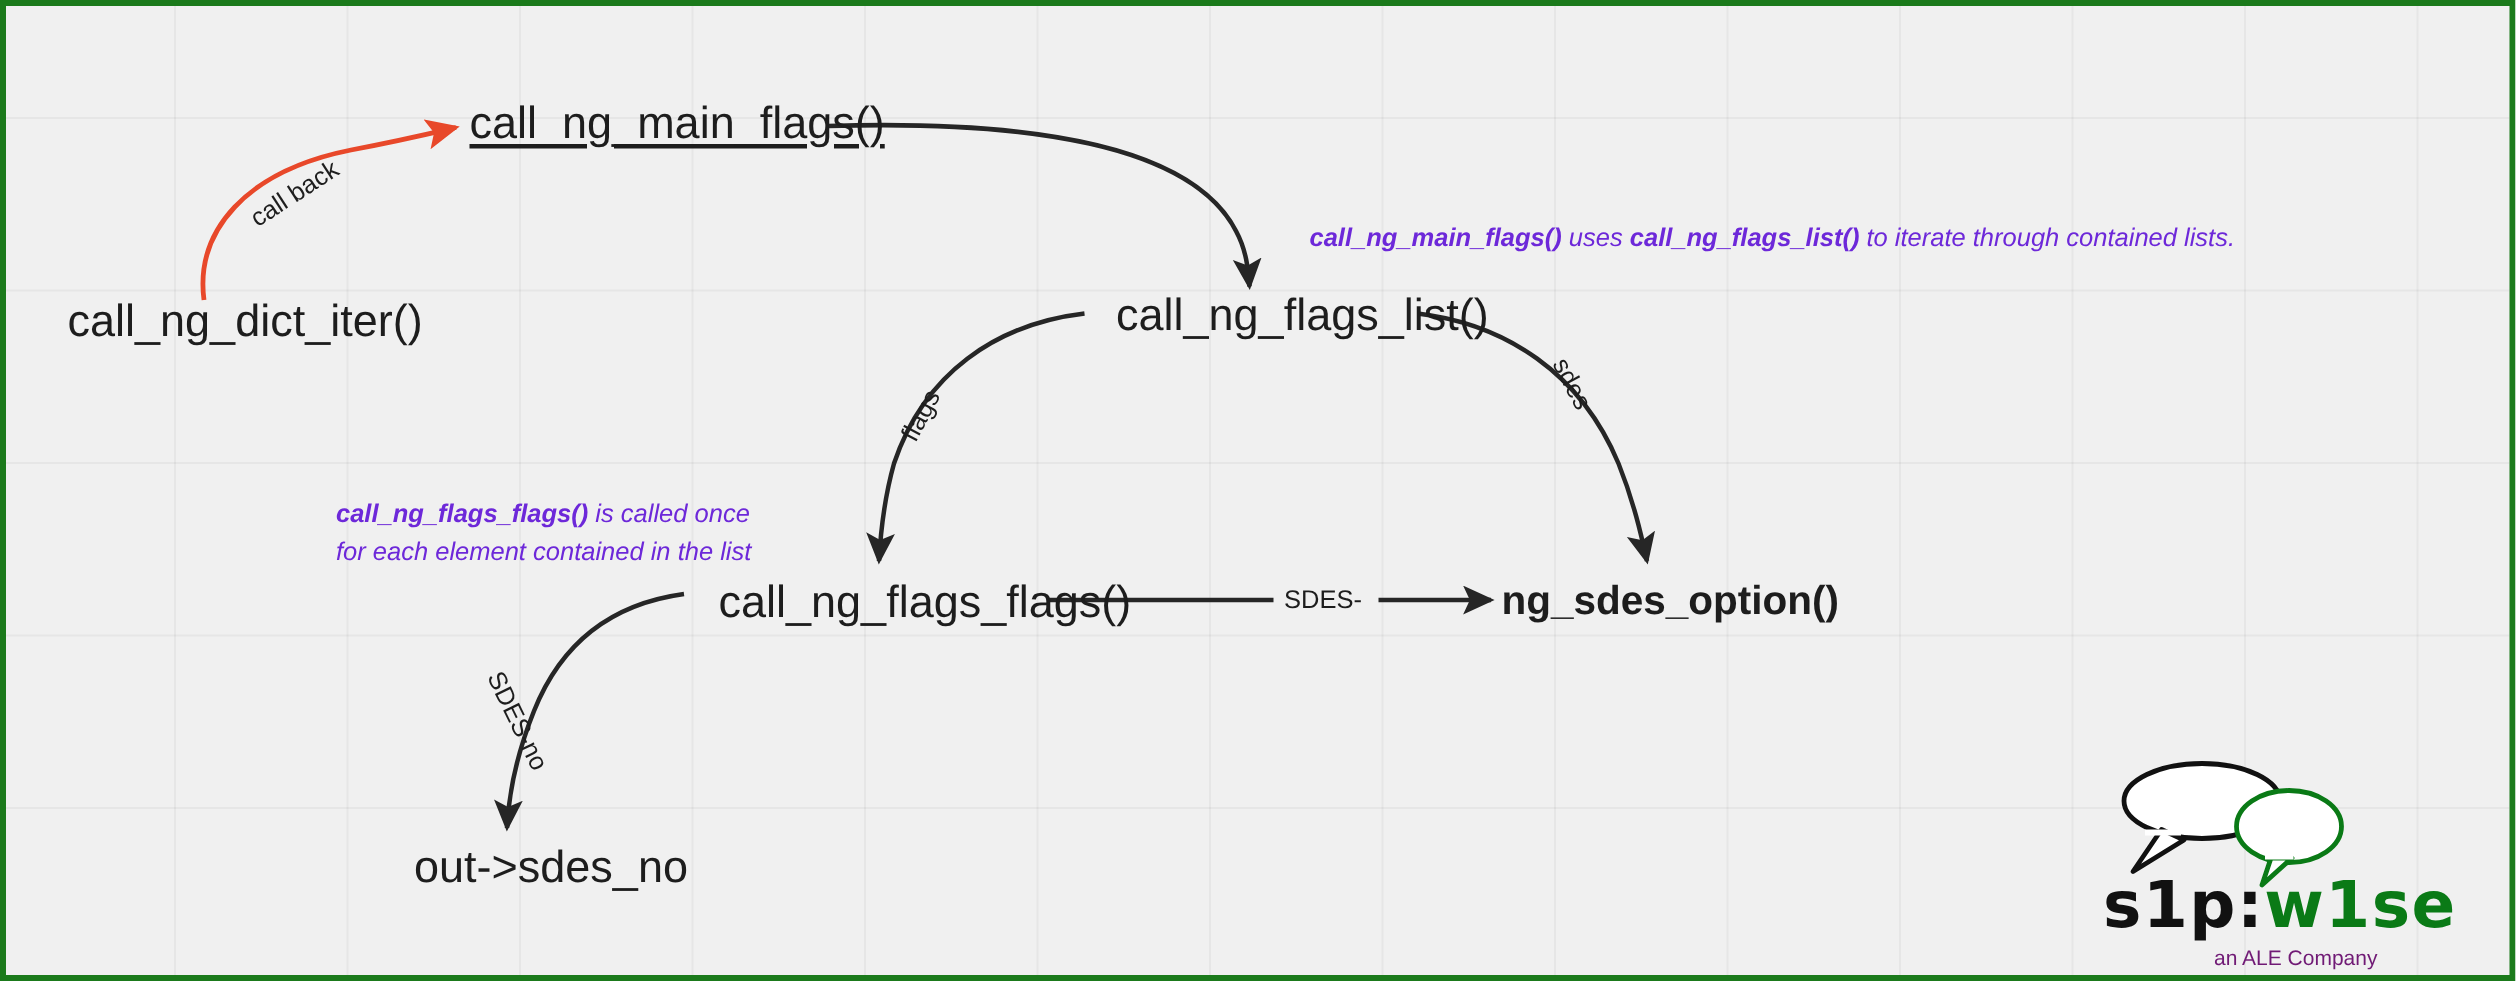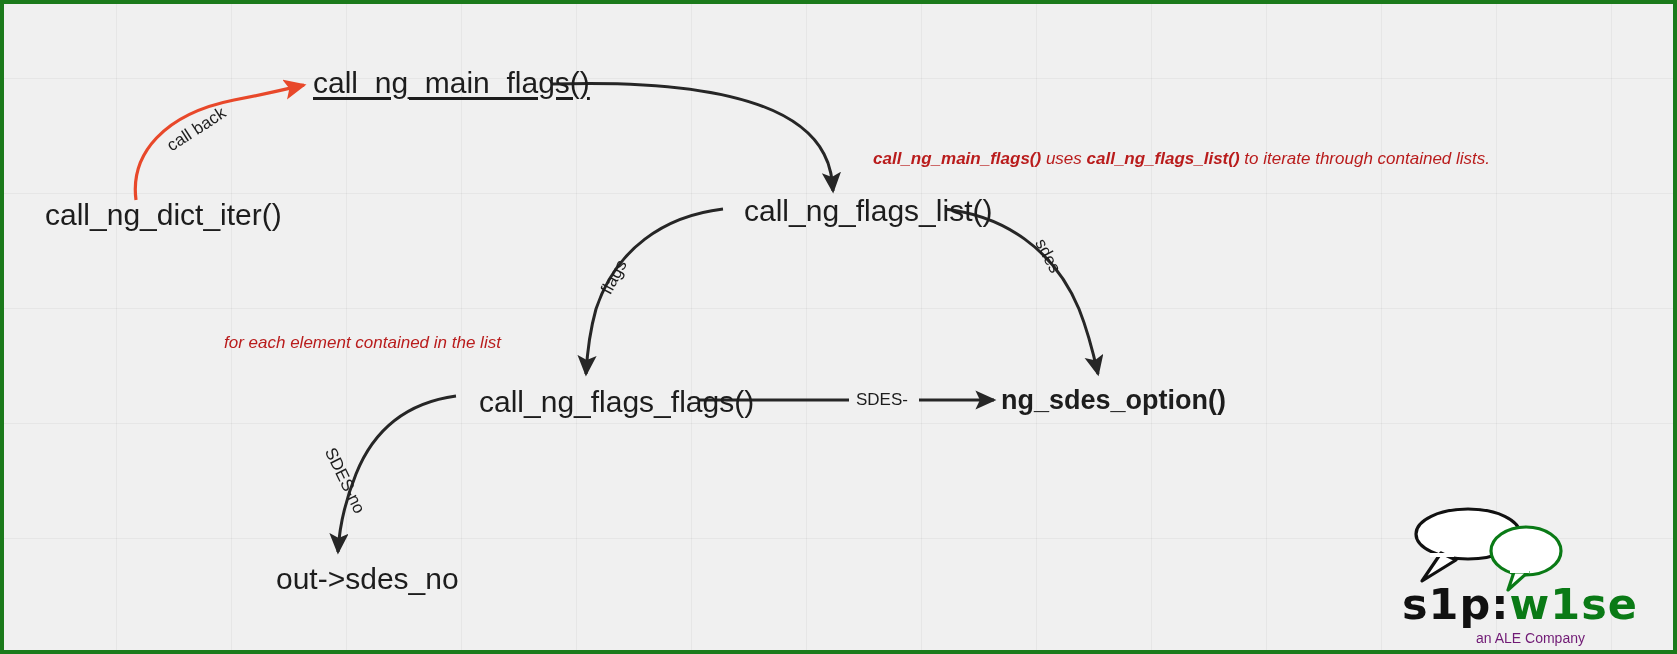--- a/index.html
+++ b/index.html
@@ -28,21 +28,21 @@
     white-space:nowrap;
     line-height:1;
   }
   .node-plain{font-size:30px;margin-left:16px;}
   .node-underline{font-size:30px;text-decoration:underline;text-underline-offset:4px;}
   .node-bold{font-size:27px;font-weight:bold;}
   .note{
     position:absolute;
     font-size:17px;
     font-style:italic;
-    color:#b91c1c;
+    color:#6d28d9;
     white-space:nowrap;
     line-height:1.45;
   }
   .note b{font-weight:bold;font-style:italic;}
   .edge-label{
     position:absolute;
     font-size:17px;
     color:#1d1d1d;
     white-space:nowrap;
     line-height:1;
@@ -116,20 +116,21 @@
 
   <div class="edge-label edge-label-flat" style="left:852px;top:387px;">SDES-</div>
 
   <div class="edge-label rot-sdesno" style="left:333px;top:441px;">SDES-no</div>
 
   <div class="note" style="left:869px;top:143px;">
     <b>call_ng_main_flags()</b><span> uses </span><b>call_ng_flags_list()</b><span> to iterate through contained lists.</span>
   </div>
 
   <div class="note" style="left:220px;top:327px;">
+    <div><b>call_ng_flags_flags()</b><span> is called once</span></div>
     <div>for each element contained in the list</div>
   </div>
 
 
   <div id="logo">
     <svg width="250" height="140" viewBox="0 0 250 140" xmlns="http://www.w3.org/2000/svg">
       <ellipse cx="72" cy="35" rx="52" ry="25" fill="#ffffff" stroke="#111111" stroke-width="3.2"></ellipse>
       <path d="M45,54 L26,82 L60,61 z" fill="#ffffff" stroke="#111111" stroke-width="3.2" stroke-linejoin="round"></path>
       <path d="M34,56 L58,56" stroke="#ffffff" stroke-width="4"></path>
       <ellipse cx="130" cy="52" rx="35" ry="24" fill="#ffffff" stroke="#0a7a16" stroke-width="3.2"></ellipse>

